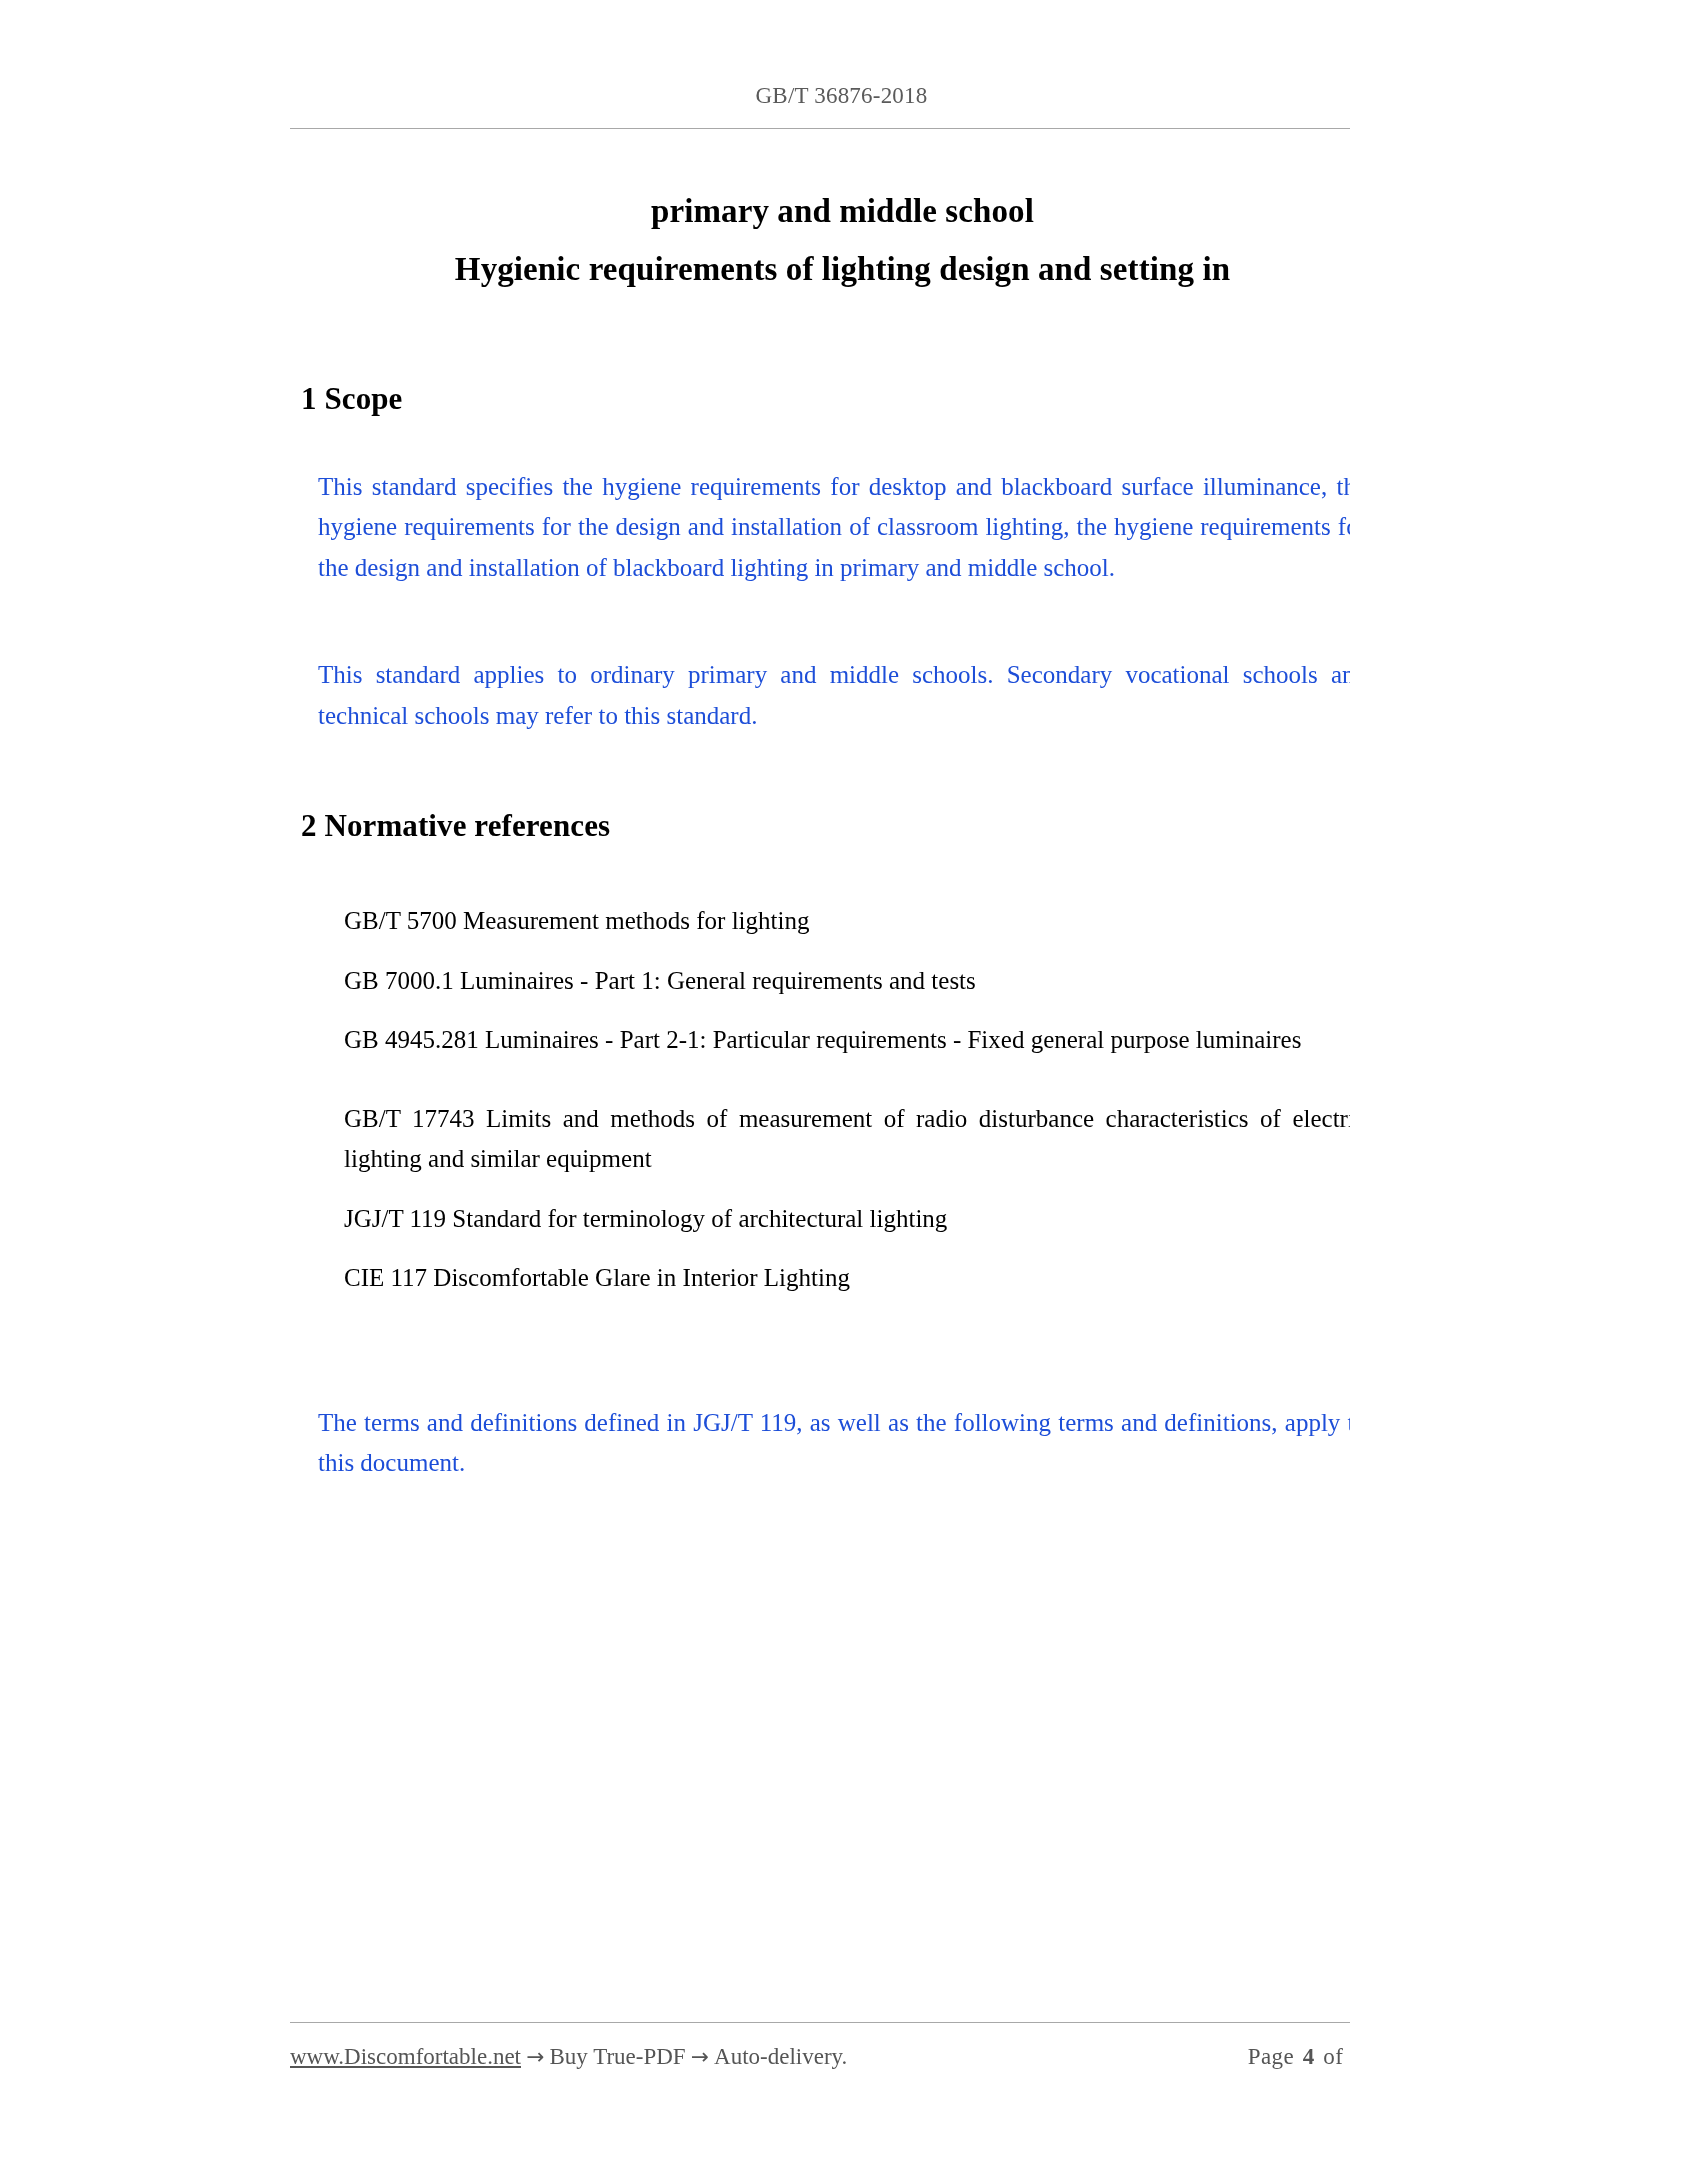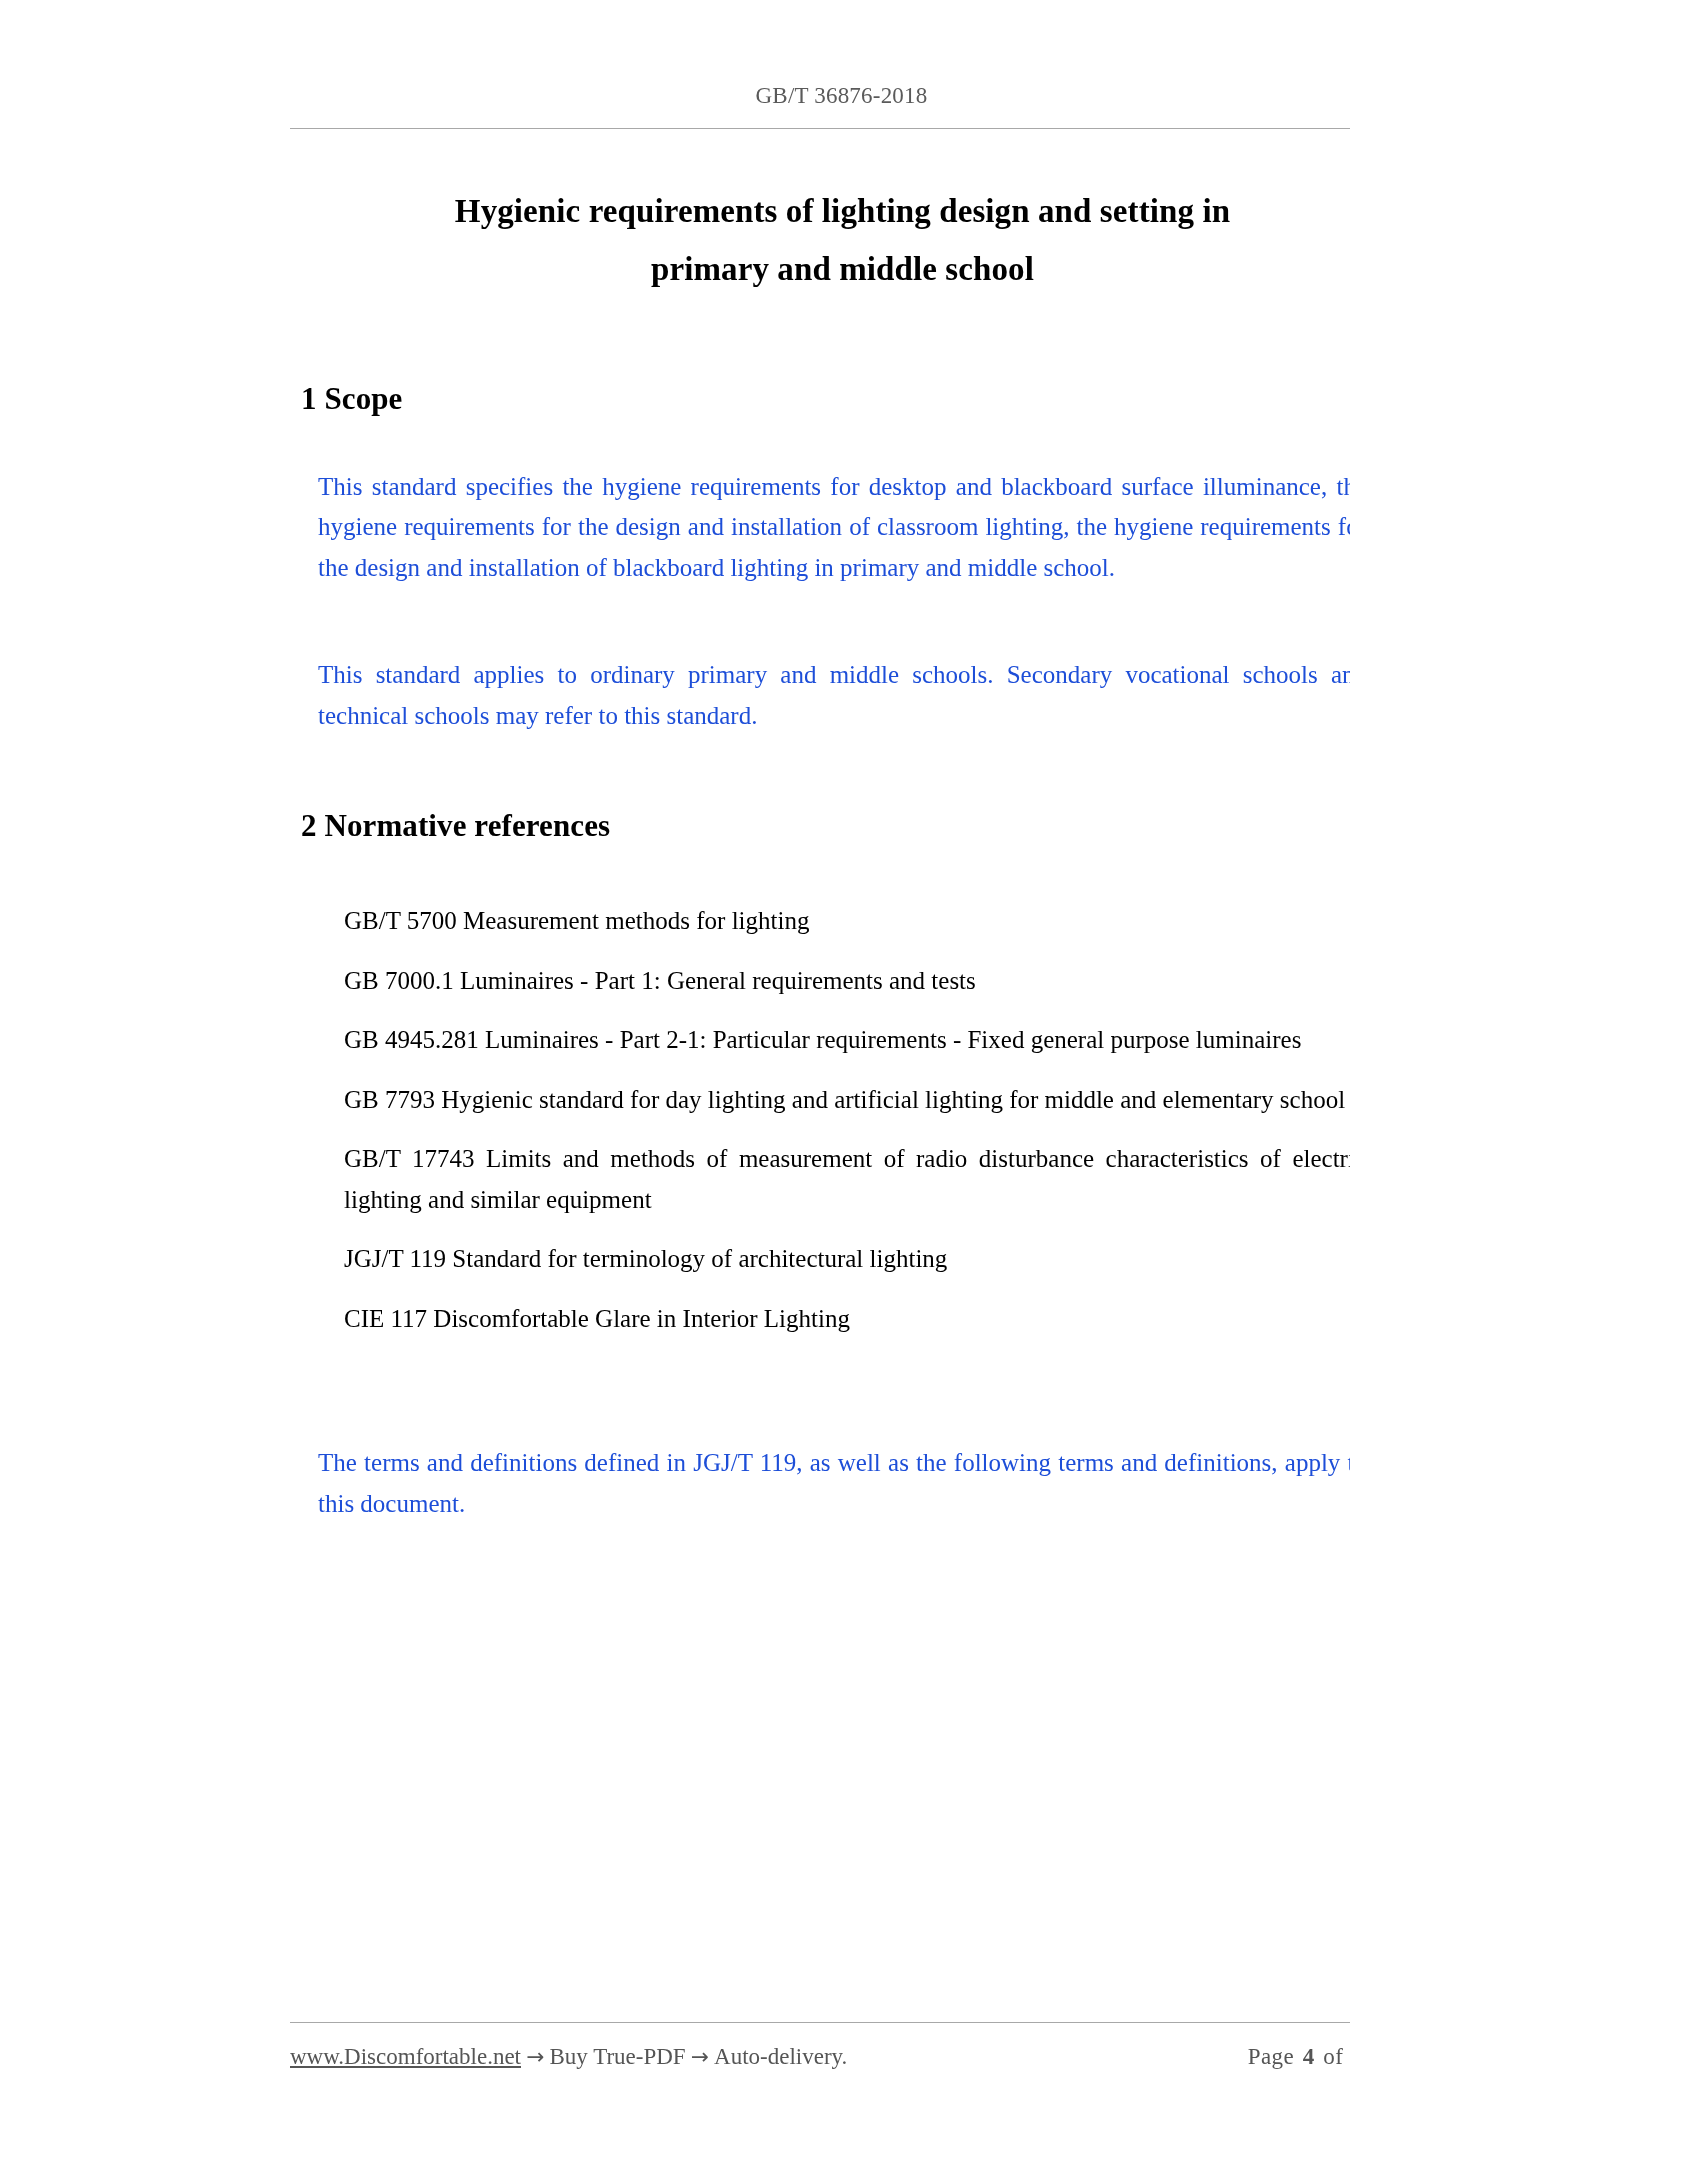--- a/index.html
+++ b/index.html
@@ -152,22 +152,22 @@
 <div class="page">
 
   <div class="header">
     <div class="header-text">GB/T 36876-2018</div>
     <div class="header-rule"></div>
   </div>
 
   <div class="content">
 
     <div class="doc-title">
+      <span class="title-line">primary and middle school</span>
       <span class="title-line">Hygienic requirements of lighting design and setting in</span>
-      <span class="title-line">primary and middle school</span>
     </div>
 
     <div class="sp-title-to-h1"></div>
 
     <h2 class="section-heading">1 Scope</h2>
     <div class="sp-h-to-p"></div>
     <p class="body-text">This standard specifies the hygiene requirements for desktop and blackboard surface illuminance, the hygiene requirements for the design and installation of classroom lighting, the hygiene requirements for the design and installation of blackboard lighting in primary and middle school.</p>
     <div class="sp-p-to-p"></div>
     <p class="body-text">This standard applies to ordinary primary and middle schools. Secondary vocational schools and technical schools may refer to this standard.</p>
 
@@ -177,21 +177,20 @@
     <div class="sp-h-to-p"></div>
 
     <div class="sp-reflist-top"></div>
 
     <p class="ref-item">GB/T 5700 Measurement methods for lighting</p>
     <div class="sp-ref"></div>
     <p class="ref-item">GB 7000.1 Luminaires - Part 1: General requirements and tests</p>
     <div class="sp-ref"></div>
     <p class="ref-item">GB 4945.281 Luminaires - Part 2-1: Particular requirements - Fixed general purpose luminaires</p>
     <div class="sp-ref"></div>
-    <p class="ref-item">GB 7793 Hygienic standard for day lighting and artificial lighting for middle and elementary school</p>
     <div class="sp-ref"></div>
     <p class="ref-item">GB/T 17743 Limits and methods of measurement of radio disturbance characteristics of electrical lighting and similar equipment</p>
     <div class="sp-ref"></div>
     <p class="ref-item">JGJ/T 119 Standard for terminology of architectural lighting</p>
     <div class="sp-ref"></div>
     <p class="ref-item">CIE 117 Discomfortable Glare in Interior Lighting</p>
 
     <div class="sp-p-to-h"></div>
 
     <div class="sp-h-to-p"></div>

